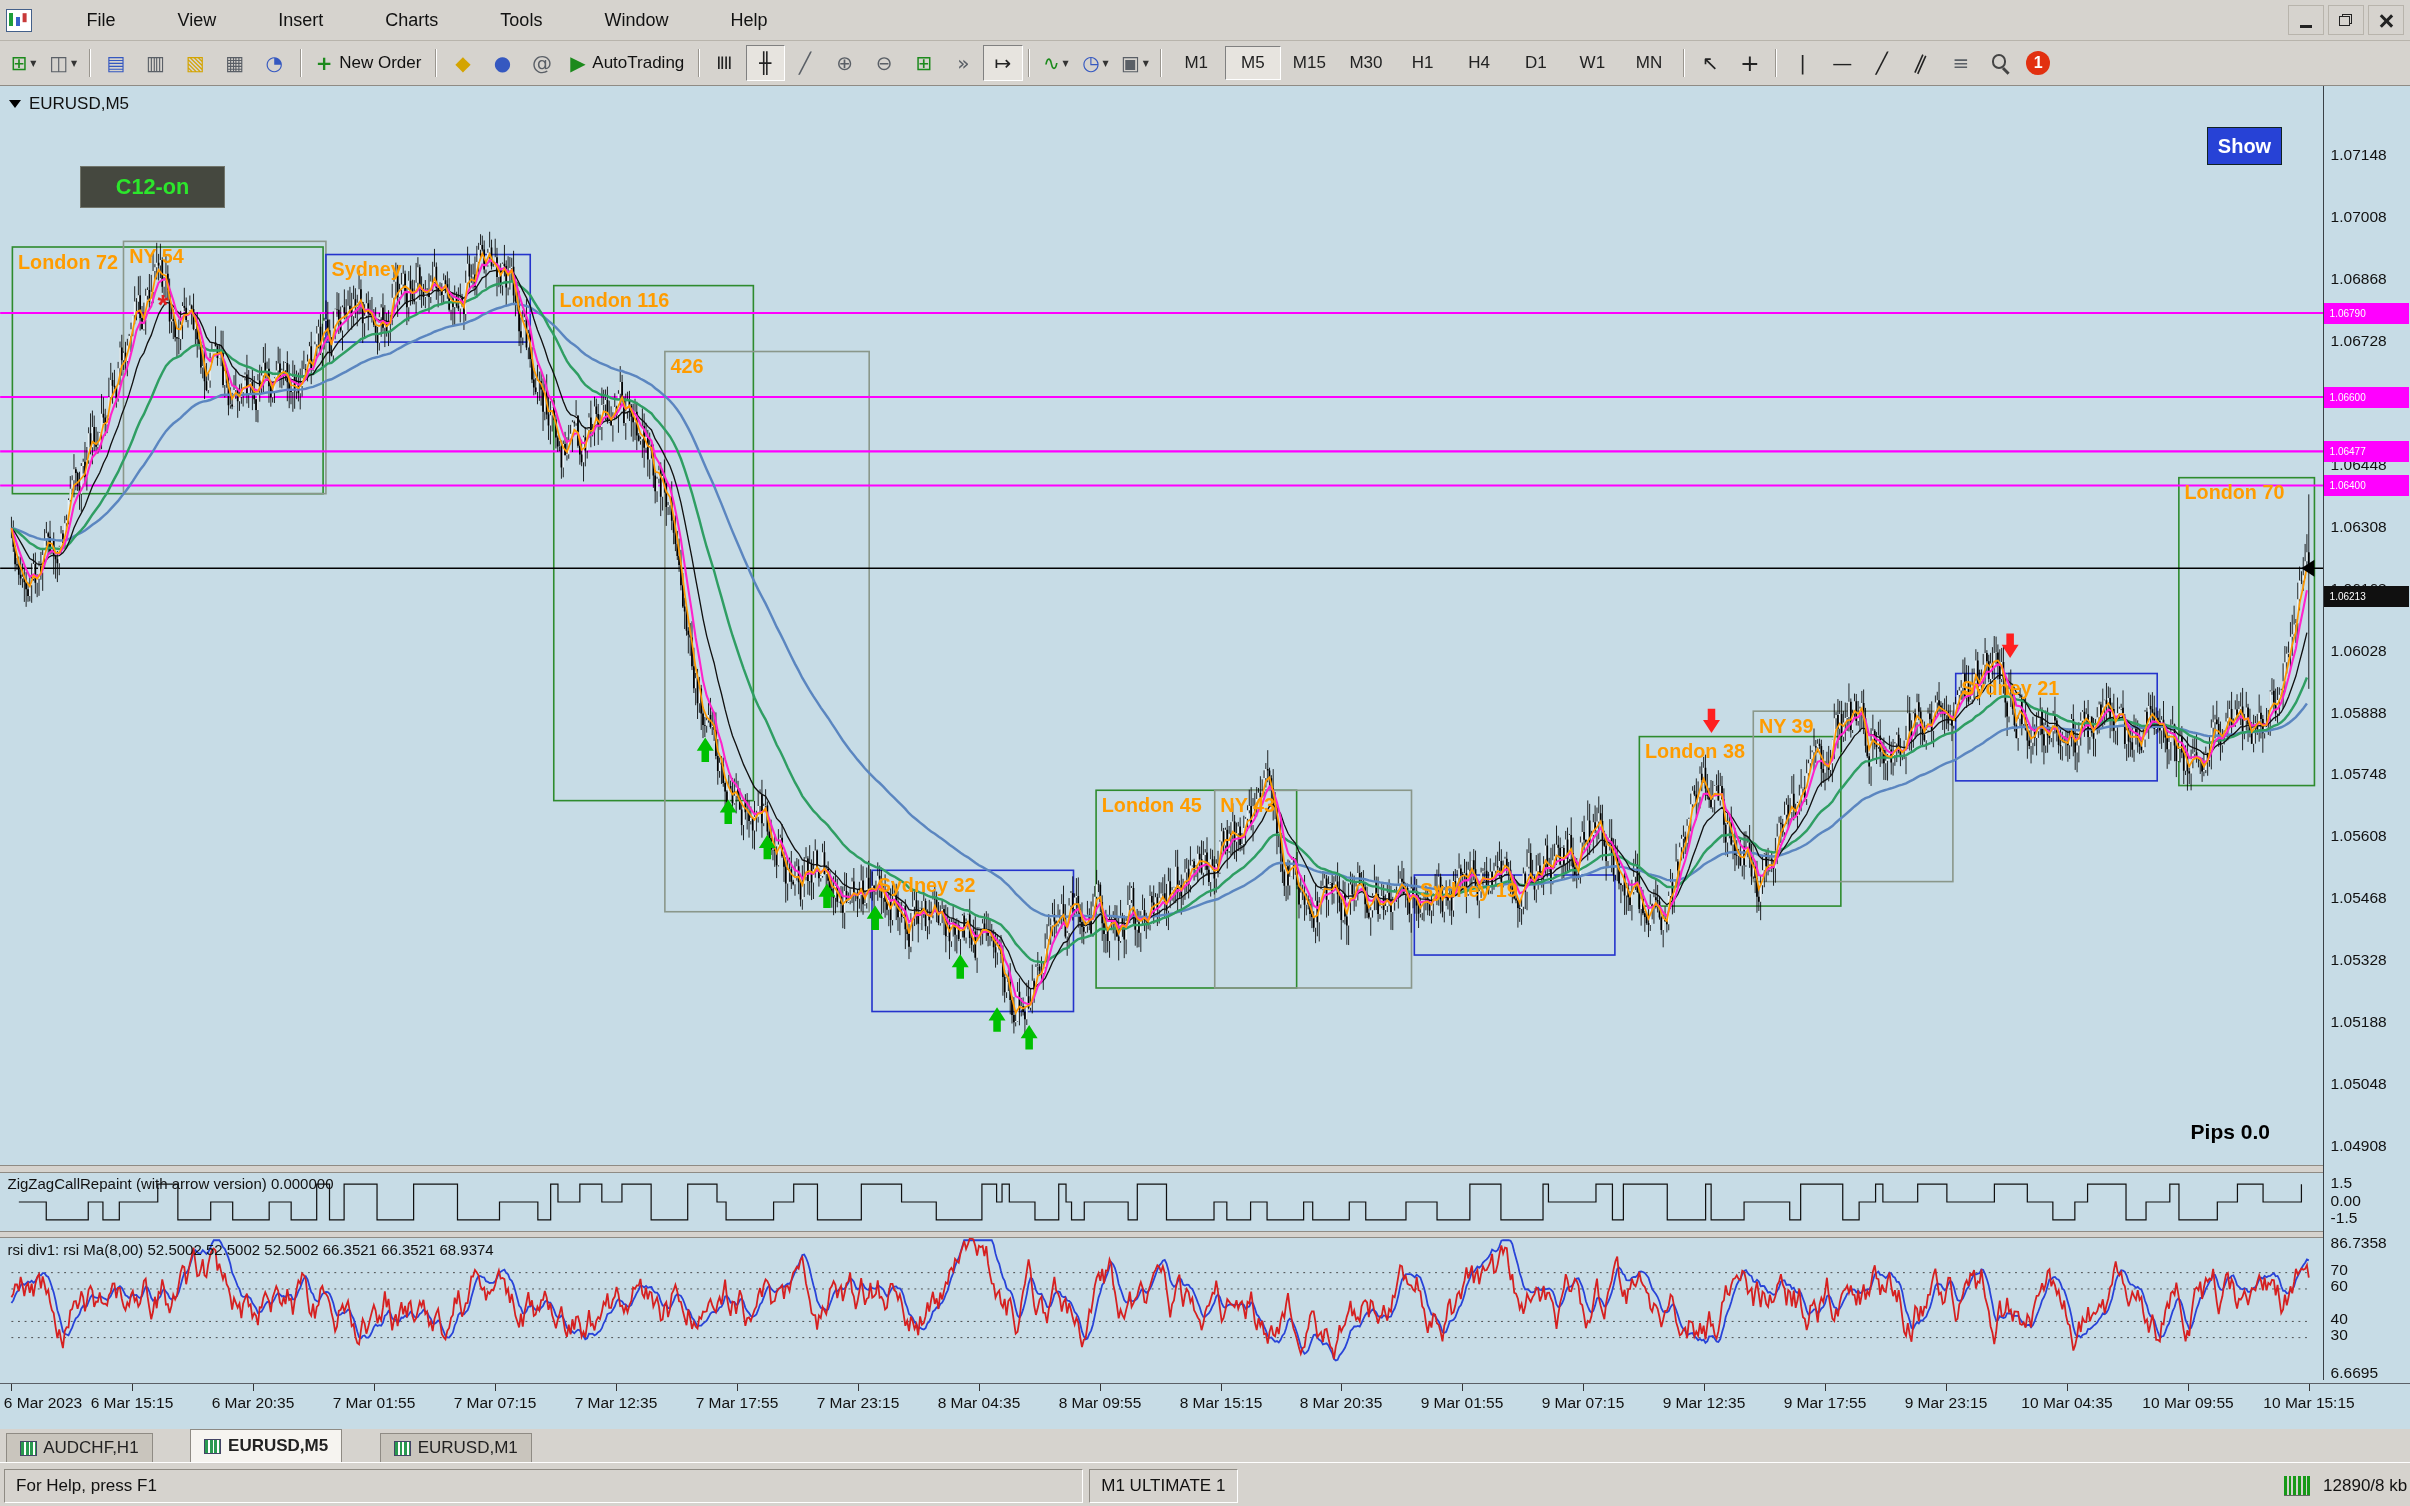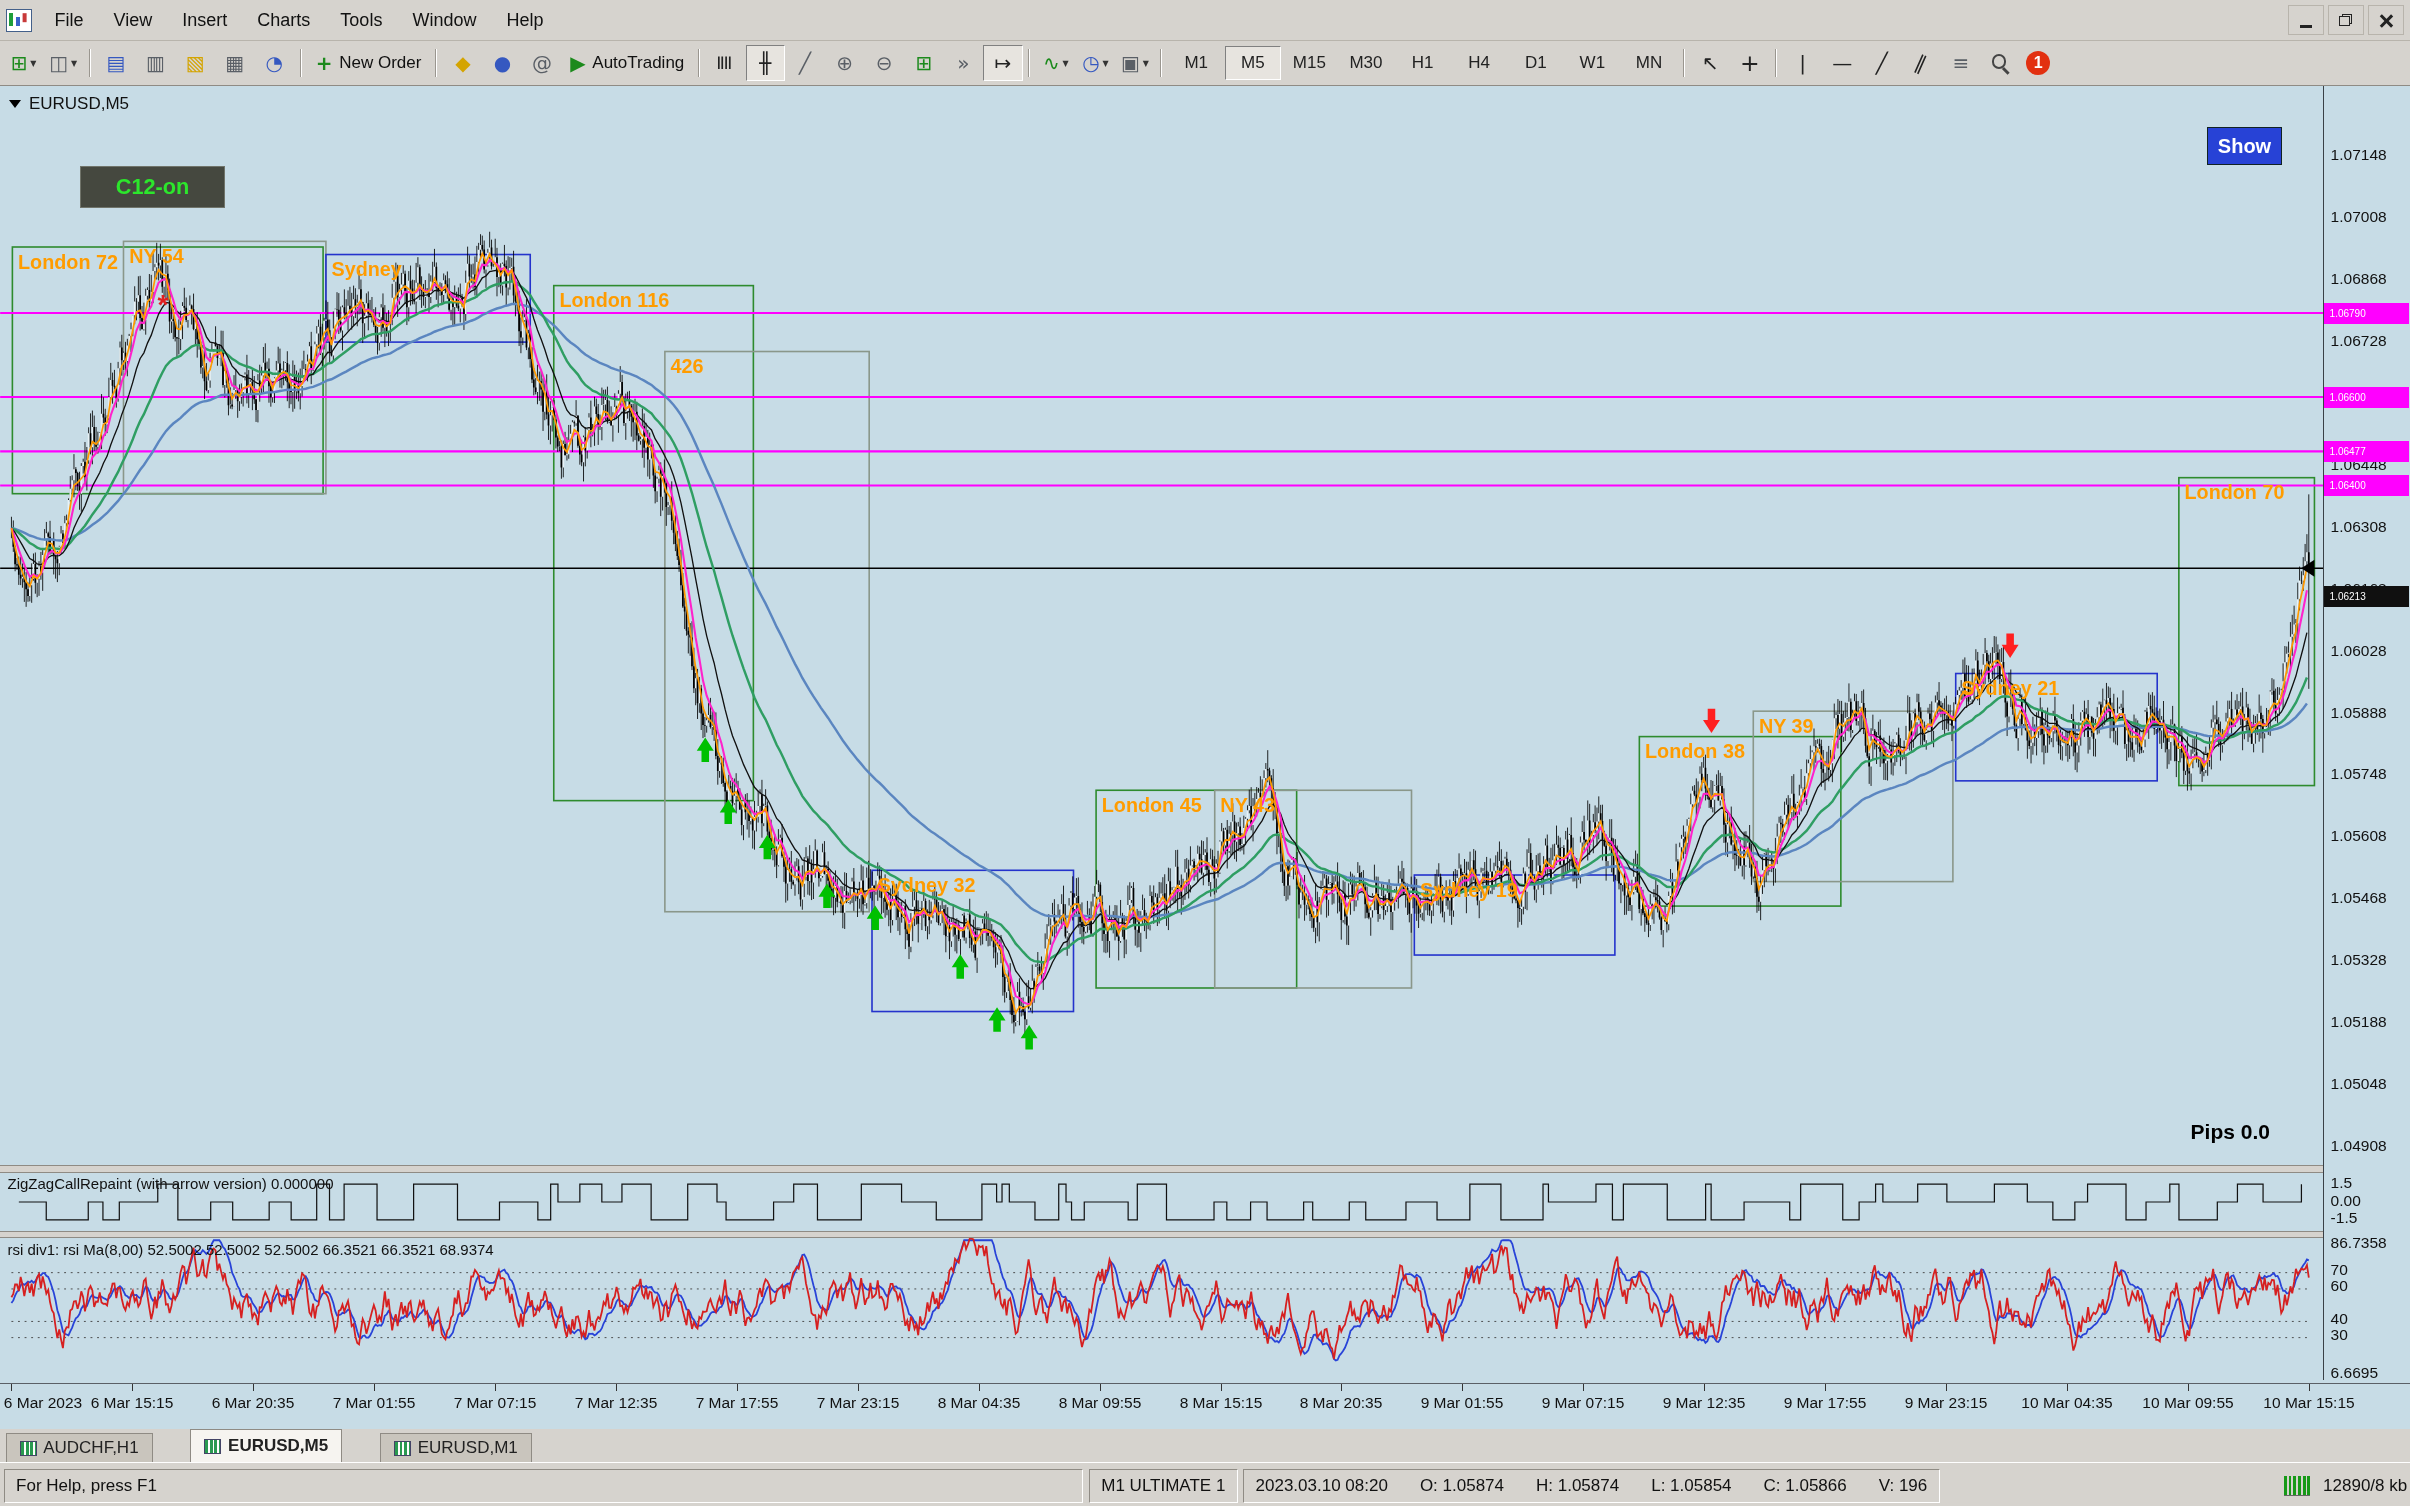--- a/index.html
+++ b/index.html
@@ -1,19 +1,19 @@
 <!DOCTYPE html>
 <html style="font-size:15px"><head>
 <meta charset="utf-8">
 <style>
   html,body{margin:0;padding:0;background:#d6d3ce;font-family:"Liberation Sans","DejaVu Sans",sans-serif;-webkit-font-smoothing:antialiased;}
   #app{position:relative;width:2411px;height:1507px;overflow:hidden;background:#d6d3ce;}
 
   
-  #menubar{height:40px;display:flex;align-items:center;background:#d6d3ce;border-bottom:0.9px solid #b8b4ac;font-size:18px;color:#111;}
+  #menubar{height:40px;display:flex;align-items:center;background:#d6d3ce;border-bottom:0.9px solid #b8b4ac;font-size:18px;color:#111;gap:32px;}
   .child-ico{width:24.5px;height:21px;margin:0 7.5px 0 5.6px;background:#fff;border:0.9px solid #44608a;position:relative;}
   .child-ico:before{content:'';position:absolute;left:2.8px;top:3.8px;width:3.8px;height:13px;background:#1f9e3a;}
   .child-ico:after{content:'';position:absolute;left:9.4px;top:7.5px;width:3.8px;height:9.4px;background:#3a62c8;box-shadow:6.6px -3.8px 0 #c83a3a;}
   .menu-item{padding:0 15px;height:100%;display:flex;align-items:center;}
   .win-ctrls{margin-left:auto;display:flex;align-items:center;gap:3.8px;padding-right:7.5px;}
   .wbtn{width:34px;height:28px;display:flex;align-items:center;justify-content:center;border:0.9px solid #b8b4ac;background:#d6d3ce;}
   .ic-min{width:12.2px;height:2.8px;background:#222;margin-top:13px;}
   .ic-restore{position:relative;width:13px;height:11.3px;}
   .ic-restore:before{content:'';position:absolute;right:0;top:0;width:8.5px;height:7.5px;border:1.9px solid #222;}
   .ic-restore:after{content:'';position:absolute;left:0;bottom:0;width:8.5px;height:7.5px;border:1.9px solid #222;background:#d6d3ce;}
@@ -397,27 +397,19 @@
       </span>
     <span class="tab">
         <span class="tab-ico"></span>
         <span>EURUSD,M1</span>
       </span>
   </div>
 
   <div id="statusbar">
     <span class="seg help">For Help, press F1</span>
     <span class="seg">M1 ULTIMATE 1</span>
-    <span class="seg quote">
-      <span>2023.03.10 08:20</span>
-      <span>O: 1.05874</span>
-      <span>H: 1.05874</span>
-      <span>L: 1.05854</span>
-      <span>C: 1.05866</span>
-      <span>V: 196</span>
-    </span>
     <span class="grow"></span>
     <span class="traffic"></span>
     <span>12890/8 kb</span>
   </div>
 
 </div>
 
 
 </body></html>

